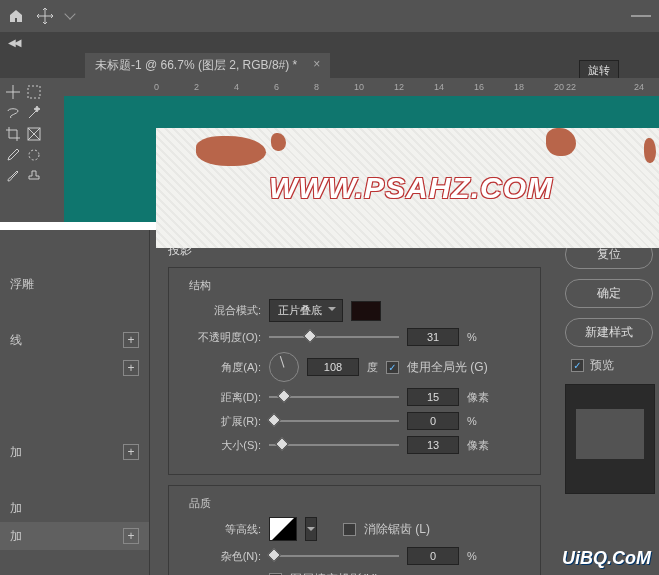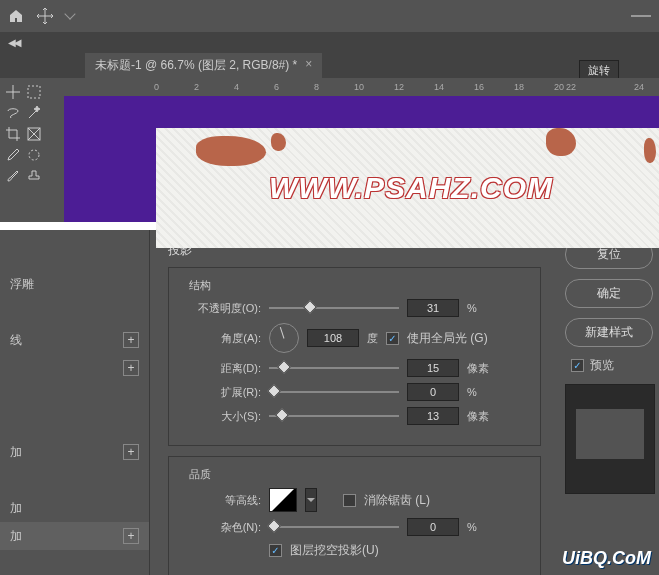--- a/index.html
+++ b/index.html
@@ -7,28 +7,28 @@
 .top-app{height:222px;background:#535353}
 .menu-bar{height:32px;background:#535353;display:flex;align-items:center;padding:0 8px;gap:12px}
 .home-icon{width:16px;height:16px;cursor:pointer}
 .move-icon{width:18px;height:18px;cursor:pointer}
 .dropdown-arrow{width:8px;height:8px;border:1px solid #999;border-top:none;border-left:none;transform:rotate(45deg);margin-top:-4px}
 .spacer{flex:1}
 .minimize-btn{width:20px;height:2px;background:#999;cursor:pointer}
 .chev-area{height:20px;background:#424242;padding:2px 8px;display:flex;align-items:center}
 .chev{color:#ccc;font-size:10px;letter-spacing:-2px}
 .doc-tab-bar{height:26px;background:#424242;display:flex;align-items:flex-end;padding-left:85px}
-.doc-tab{background:#535353;padding:4px 10px;display:flex;align-items:flex-start;gap:8px;font-size:11px;color:#eee}
+.doc-tab{background:#535353;padding:4px 10px;display:flex;align-items:flex-start;gap:16px;font-size:11px;color:#eee}
 .doc-tab .close{color:#aaa;cursor:pointer}
 .workspace{display:flex;height:144px}
 .toolbox{width:46px;background:#535353;padding:4px 2px;display:flex;flex-direction:column;gap:1px}
 .tool-row{display:flex;gap:1px;justify-content:center}
 .tool{width:20px;height:20px;display:flex;align-items:center;justify-content:center;cursor:pointer;position:relative}
 .tool svg{width:16px;height:16px}
-.canvas-area{flex:1;background:#4c1d95;position:relative}
+.canvas-area{flex:1;background:#0f766e;position:relative}
 .ruler-h{height:18px;background:#535353;display:flex;align-items:center;padding-left:12px;position:relative}
 .ruler-mark{position:absolute;font-size:9px;color:#aaa}
 .ruler-v{position:absolute;left:0;top:18px;width:18px;bottom:0;background:#535353}
 .tooltip{position:absolute;right:40px;top:-18px;background:#3a3a3a;border:1px solid #222;padding:2px 8px;font-size:11px;color:#ddd}
 .canvas{position:absolute;left:110px;top:50px;width:510px;height:120px;background:#f2f2ef;background-image:repeating-linear-gradient(45deg,#e8e8e5 0 2px,transparent 2px 6px)}
 .watermark{position:absolute;left:50%;top:50%;transform:translate(-50%,-50%);font-size:30px;font-weight:bold;font-style:italic;color:#fff;text-shadow:-1px -1px 0 #b33,1px -1px 0 #b33,-1px 1px 0 #b33,1px 1px 0 #b33;letter-spacing:1px;white-space:nowrap}
 .blob{position:absolute;background:#b8654a;border-radius:40% 60% 50% 50%}
 .blob1{left:40px;top:8px;width:70px;height:30px}
 .blob2{left:115px;top:5px;width:15px;height:18px}
 .blob3{right:90px;top:0;width:30px;height:28px}
@@ -222,20 +222,25 @@
         <span>加</span>
         <span class="row-add">+</span>
       </div>
   </div>
 
   <div class="center-panel">
     <div class="shadow-title">投影</div>
     <div class="fieldset">
       <div class="fieldset-title">结构</div>
       <div class="form-row">
+        <div class="label">混合模式:</div>
+        <div class="select">正片叠底</div>
+        <div class="color-swatch"></div>
+      </div>
+      <div class="form-row">
         <div class="label">不透明度(O):</div>
         <div class="slider-track">
             <div class="slider-thumb" style="left:28%"></div>
           </div>
         <input class="num-input" value="31" style="">
         <span class="unit">%</span>
       </div>
       <div class="form-row">
         <div class="label">角度(A):</div>
         <div class="angle-dial">

